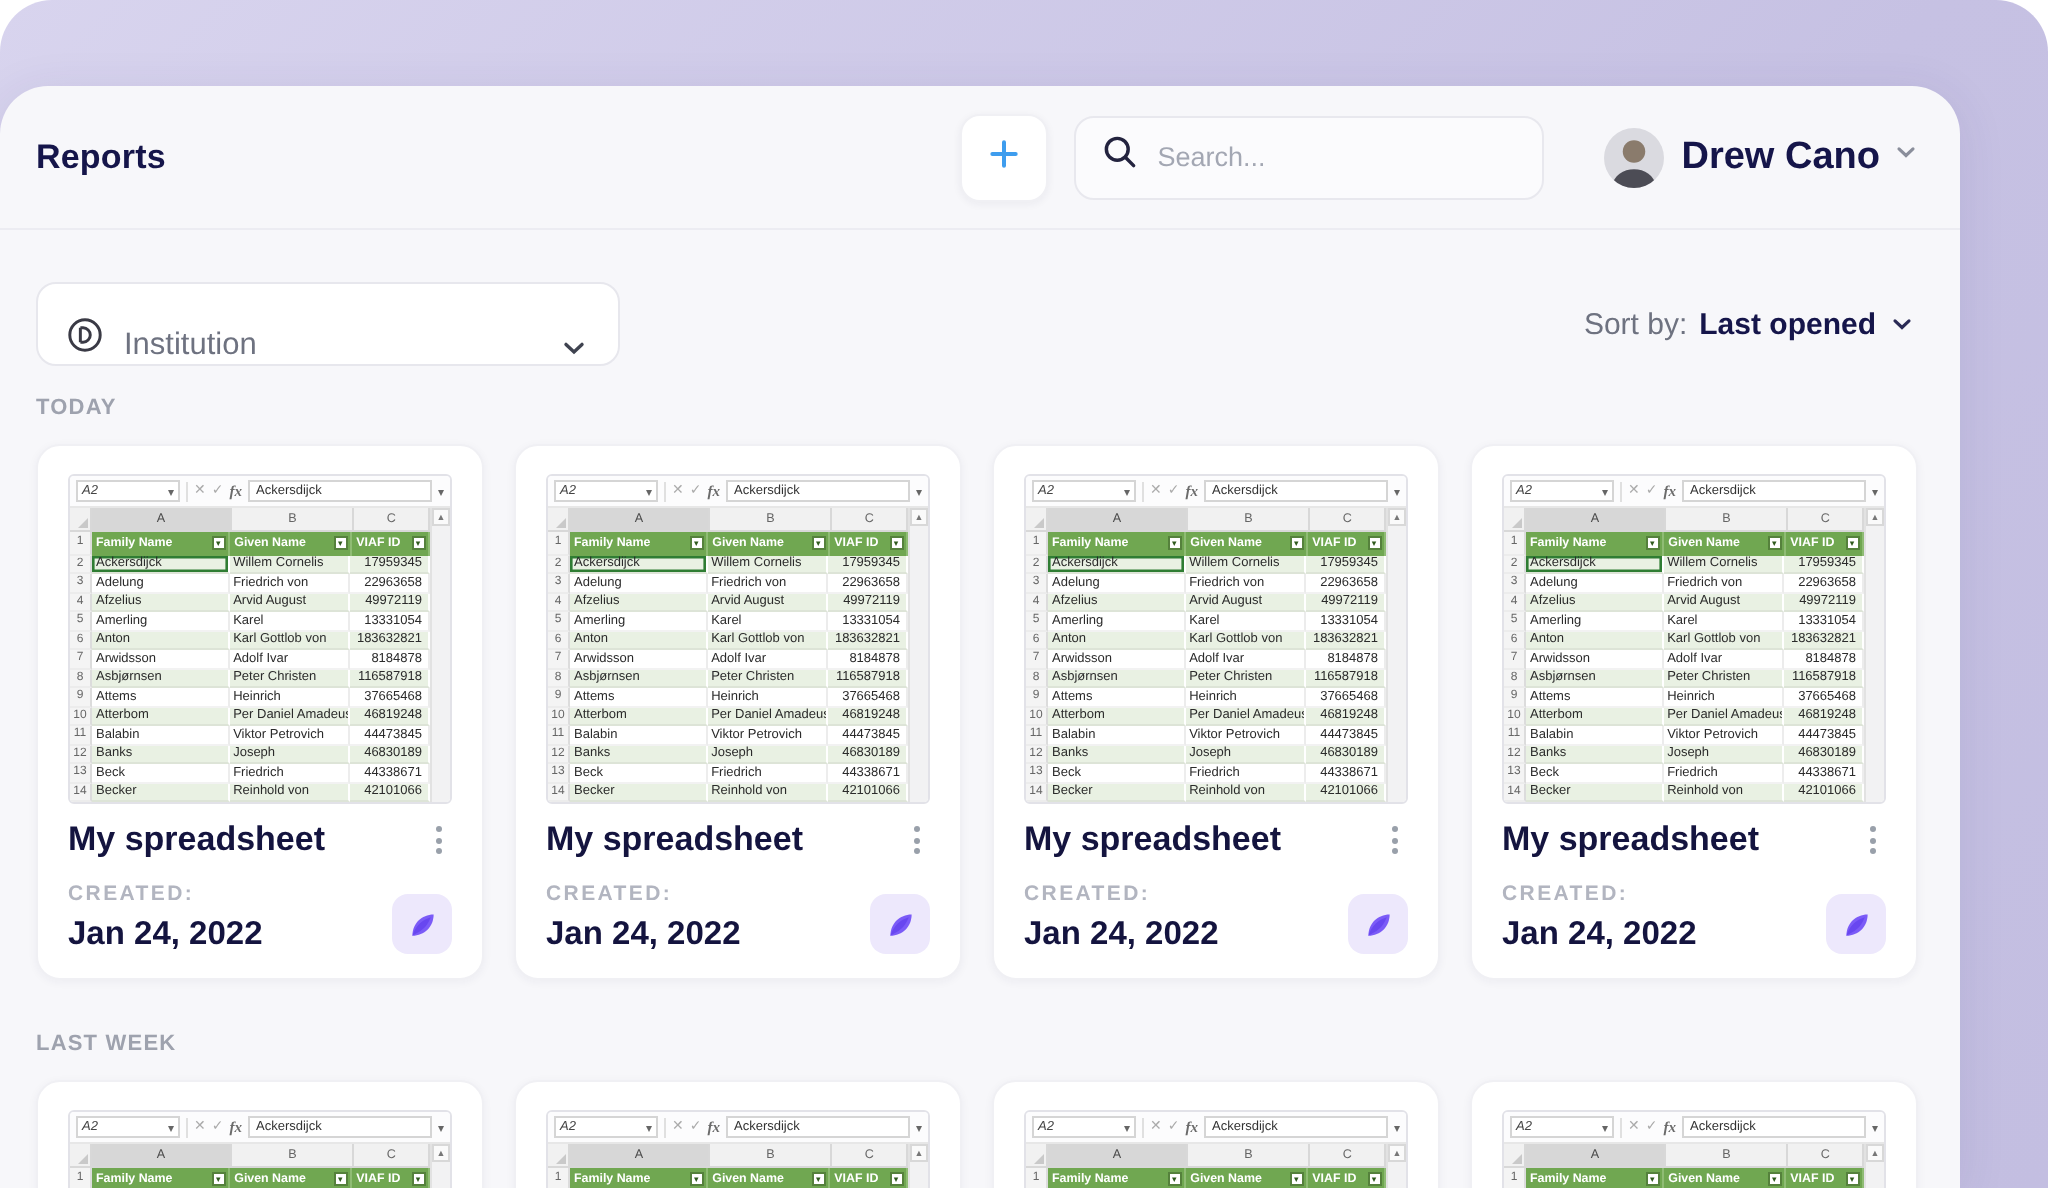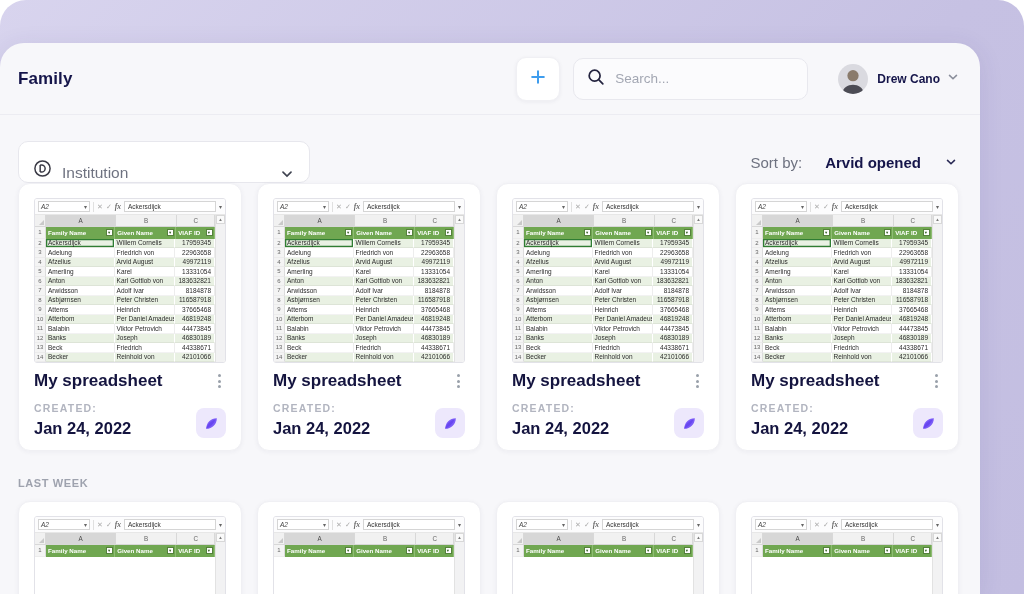--- a/index.html
+++ b/index.html
@@ -22,30 +22,30 @@
              display:flex; align-items:center; justify-content:center; cursor:pointer; }
   .search { width:235px; height:42px; margin-left:13px; border-radius:10px;
             background:#FBFBFD; border:1px solid #E8E8EE;
             display:flex; align-items:center; padding:0 12px; }
   .search input { border:0; outline:0; background:transparent; margin-left:9px;
                   font-size:13.5px; color:#ef4444; width:160px;
                   font-family:"Liberation Sans", sans-serif; }
   .search input::placeholder { color:#A3A7B3; }
   .user { display:flex; align-items:center; margin-left:30px; cursor:pointer; }
   .avatar { width:30px; height:30px; border-radius:50%; overflow:hidden; display:block; }
-  .uname { font-size:12px; font-weight:700; color:#15154A; margin:0 6px 0 9px; }
+  .uname { font-size:19px; font-weight:700; color:#15154A; margin:0 6px 0 9px; }
 
   
   .filters { display:flex; align-items:center; margin:26px 22px 0 18px; }
   .inst { width:292px; height:42px; background:#fff; border:1px solid #E7E7ED;
           border-radius:10px; display:flex; align-items:flex-end; padding:0 14px;
           cursor:pointer; }
   .inst-label { font-size:15.5px; color:#6E7280; margin-left:10px; }
   .inst svg.chev { margin-left:auto; }
-  .sort { margin-left:auto; display:flex; align-items:center; gap:23px; cursor:pointer; }
+  .sort { margin-left:auto; display:flex; align-items:center; gap:6px; cursor:pointer; }
   .sortlbl { font-size:15px; color:#6E7280; }
   .sortval { font-size:15px; font-weight:700; color:#15154A; }
 
   
   .sec-label { font-size:11px; font-weight:700; letter-spacing:.6px; color:#9EA2AE;
                margin:15px 0 12px 18px; }
   .sec + .sec .sec-label { margin-top:26px; }
   .grid { display:grid; grid-template-columns:repeat(4,1fr); gap:15px; margin:0 21px 0 18px; }
   .card { background:#fff; border:1px solid #F0F0F4; border-radius:12px; height:268px;
           padding:14px 15px 13px; box-shadow:0 1px 5px rgba(30,30,70,.05); cursor:pointer; }
@@ -115,21 +115,21 @@
   .logo { width:30px; height:30px; border-radius:8px; background:#EDE8FC;
           display:flex; align-items:center; justify-content:center; }
 </style>
 </head>
 <body>
 
 <div class="viewport">
   <div class="panel">
 
     <div class="header">
-      <div class="title">Family</div>
+      <div class="title">Reports</div>
       <div class="hright">
         <button class="add-btn">
           <span>
             <svg width="20" height="20" viewBox="0 0 24 24" fill="none" stroke="#3E9DEE" stroke-width="2.4" stroke-linecap="round">
                 <path d="M12 5v14M5 12h14"></path>
               </svg>
           </span>
         </button>
         <div class="search">
           <span>
@@ -166,29 +166,30 @@
               <path d="M6.8 5.6v6.8M6.8 5.6h1.3a3.4 3.4 0 0 1 0 6.8H6.8"></path>
             </svg>
         </span>
         <span class="inst-label">Institution</span>
         <svg class="chev" width="16" height="16" viewBox="0 0 16 16" fill="none" stroke="#3F4350" stroke-width="1.7" stroke-linecap="round">
             <path d="M4 6.2 8 10l4-3.8"></path>
           </svg>
       </div>
       <div class="sort">
         <span class="sortlbl">Sort by:</span>
-        <span class="sortval">Arvid opened</span>
+        <span class="sortval">Last opened</span>
         <svg width="14" height="14" viewBox="0 0 16 16" fill="none" stroke="#2A2A55" stroke-width="1.8" stroke-linecap="round">
             <path d="M4 6.2 8 10l4-3.8"></path>
           </svg>
       </div>
     </div>
 
     <main id="sections">
   <section class="sec">
+    <div class="sec-label">TODAY</div>
     <div class="grid">
   <article class="card">
     <div class="sheet">
       <div class="stb">
         <span class="nbox">
                     <i>A2</i>
                     <span class="dd">▾</span>
                   </span>
         <span class="sep"></span>
         <span class="sico">✕</span>

